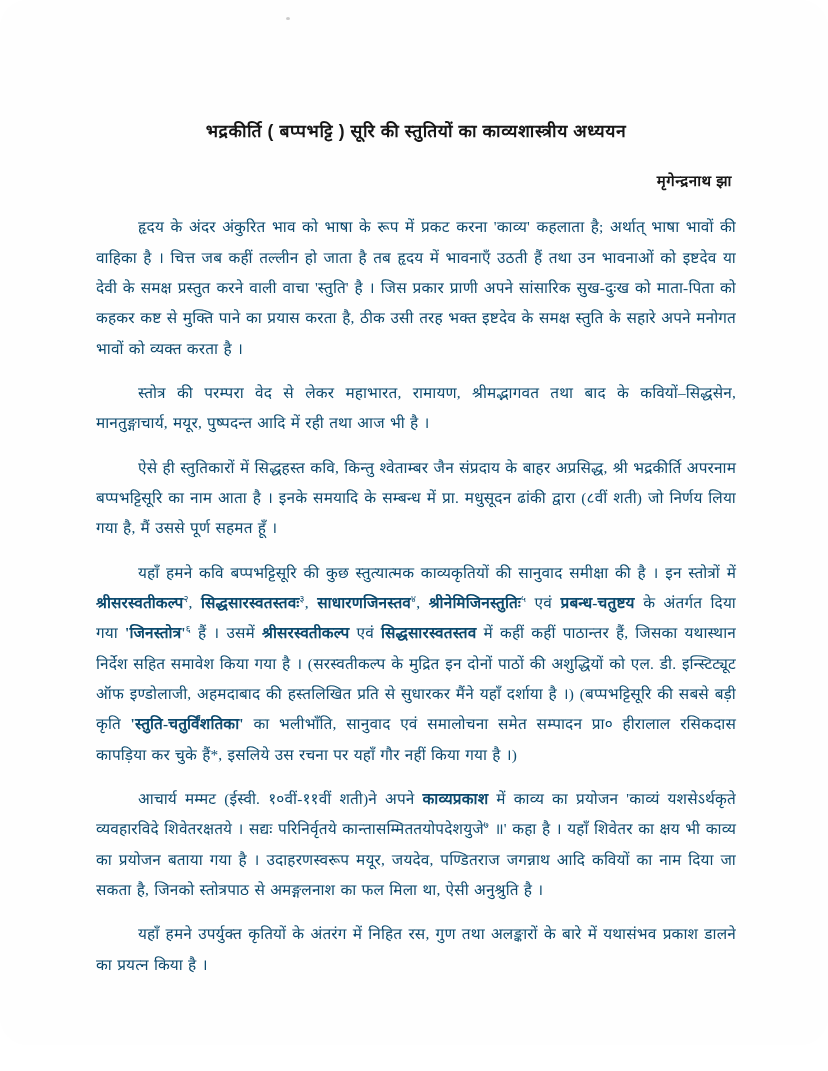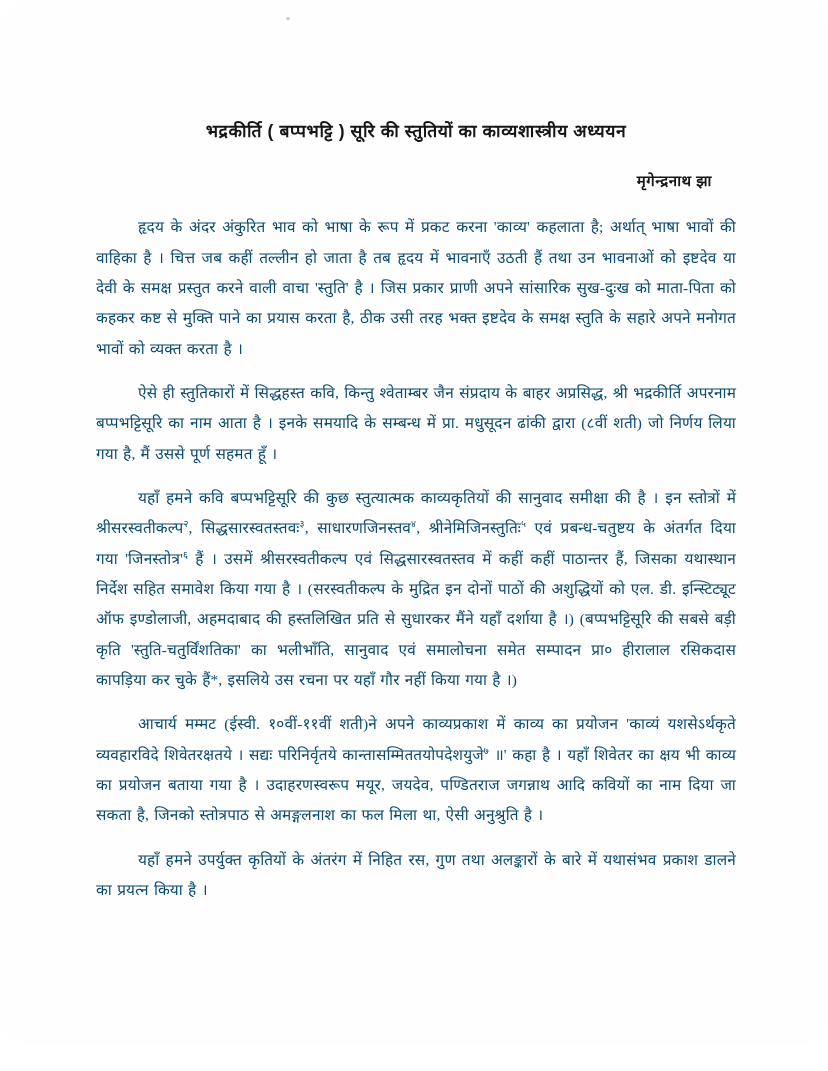--- a/index.html
+++ b/index.html
@@ -47,38 +47,38 @@
     margin: 0 0 26px 0;
     padding: 0 14px;
   }
   .doc-author {
     font-family: "Liberation Sans", "DejaVu Sans", sans-serif;
     font-weight: bold;
     font-size: 15px;
     text-align: right;
     letter-spacing: 0.5px;
     color: #161616;
-    margin: 0 24px 22px 0;
+    margin: 0 4px 22px 0;
   }
   p.para {
     margin: 0 0 14px 0;
     font-size: 15.4px;
     line-height: 1.97;
     color: #0c4a6e;
     text-align: justify;
     text-justify: inter-word;
     text-indent: 42px;
     letter-spacing: 0.15px;
     word-spacing: 1.2px;
   }
   p.para:last-child {
     margin-bottom: 0;
   }
   b, strong {
-    font-weight: normal;
+    font-weight: bold;
   }
   sup {
     font-size: 0.62em;
     vertical-align: super;
     line-height: 0;
   }
   .footer {
     position: absolute;
     left: 0;
     top: 1092px;
@@ -105,20 +105,21 @@
   <div class="scan-speck"></div>
 
   <div class="content">
 
     <h1 class="doc-title">भद्रकीर्ति ( बप्पभट्टि ) सूरि की स्तुतियों का काव्यशास्त्रीय अध्ययन</h1>
 
     <div class="doc-author">मृगेन्द्रनाथ झा</div>
 
     <div>
       <p class="para">हृदय के अंदर अंकुरित भाव को भाषा के रूप में प्रकट करना 'काव्य' कहलाता है; अर्थात् भाषा भावों की वाहिका है । चित्त जब कहीं तल्लीन हो जाता है तब हृदय में भावनाएँ उठती हैं तथा उन भावनाओं को इष्टदेव या देवी के समक्ष प्रस्तुत करने वाली वाचा 'स्तुति' है । जिस प्रकार प्राणी अपने सांसारिक सुख-दुःख को माता-पिता को कहकर कष्ट से मुक्ति पाने का प्रयास करता है, ठीक उसी तरह भक्त इष्टदेव के समक्ष स्तुति के सहारे अपने मनोगत भावों को व्यक्त करता है ।</p>
+      <p class="para">स्तोत्र की परम्परा वेद से लेकर महाभारत, रामायण, श्रीमद्भागवत तथा बाद के कवियों–सिद्धसेन, मानतुङ्गाचार्य, मयूर, पुष्पदन्त आदि में रही तथा आज भी है ।</p>
       <p class="para">ऐसे ही स्तुतिकारों में सिद्धहस्त कवि, किन्तु श्वेताम्बर जैन संप्रदाय के बाहर अप्रसिद्ध, श्री भद्रकीर्ति अपरनाम बप्पभट्टिसूरि का नाम आता है । इनके समयादि के सम्बन्ध में प्रा. मधुसूदन ढांकी द्वारा (८वीं शती) जो निर्णय लिया गया है, मैं उससे पूर्ण सहमत हूँ ।</p>
       <p class="para">यहाँ हमने कवि बप्पभट्टिसूरि की कुछ स्तुत्यात्मक काव्यकृतियों की सानुवाद समीक्षा की है । इन स्तोत्रों में <b>श्रीसरस्वतीकल्प</b><sup>२</sup>, <b>सिद्धसारस्वतस्तवः</b><sup>३</sup>, <b>साधारणजिनस्तव</b><sup>४</sup>, <b>श्रीनेमिजिनस्तुतिः</b><sup>५</sup> एवं <b>प्रबन्ध-चतुष्टय</b> के अंतर्गत दिया गया <b>'जिनस्तोत्र'</b><sup>६</sup> हैं । उसमें <b>श्रीसरस्वतीकल्प</b> एवं <b>सिद्धसारस्वतस्तव</b> में कहीं कहीं पाठान्तर हैं, जिसका यथास्थान निर्देश सहित समावेश किया गया है । (सरस्वतीकल्प के मुद्रित इन दोनों पाठों की अशुद्धियों को एल. डी. इन्स्टिट्यूट ऑफ इण्डोलाजी, अहमदाबाद की हस्तलिखित प्रति से सुधारकर मैंने यहाँ दर्शाया है ।) (बप्पभट्टिसूरि की सबसे बड़ी कृति <b>'स्तुति-चतुर्विंशतिका'</b> का भलीभाँति, सानुवाद एवं समालोचना समेत सम्पादन प्रा० हीरालाल रसिकदास कापड़िया कर चुके हैं*, इसलिये उस रचना पर यहाँ गौर नहीं किया गया है ।)</p>
       <p class="para">आचार्य मम्मट (ईस्वी. १०वीं-११वीं शती)ने अपने <b>काव्यप्रकाश</b> में काव्य का प्रयोजन 'काव्यं यशसेऽर्थकृते व्यवहारविदे शिवेतरक्षतये । सद्यः परिनिर्वृतये कान्तासम्मिततयोपदेशयुजे<sup>७</sup> ॥' कहा है । यहाँ शिवेतर का क्षय भी काव्य का प्रयोजन बताया गया है । उदाहरणस्वरूप मयूर, जयदेव, पण्डितराज जगन्नाथ आदि कवियों का नाम दिया जा सकता है, जिनको स्तोत्रपाठ से अमङ्गलनाश का फल मिला था, ऐसी अनुश्रुति है ।</p>
       <p class="para">यहाँ हमने उपर्युक्त कृतियों के अंतरंग में निहित रस, गुण तथा अलङ्कारों के बारे में यथासंभव प्रकाश डालने का प्रयत्न किया है ।</p>
 
     </div>
 
   </div>
 
   <div class="footer">

